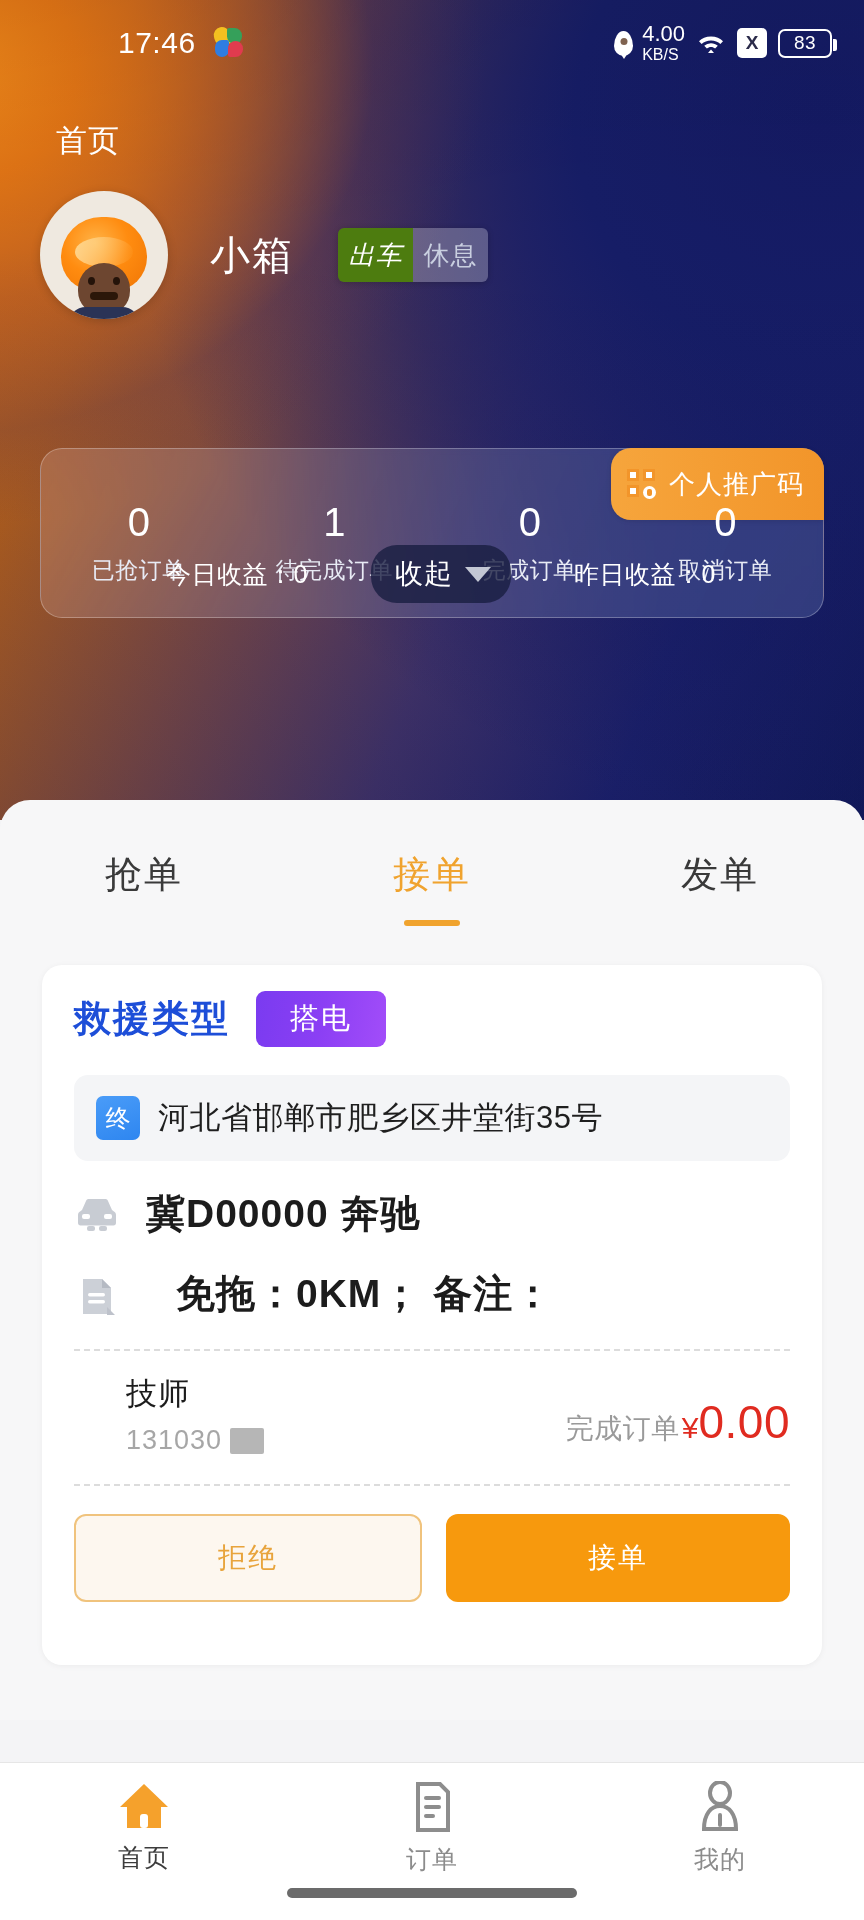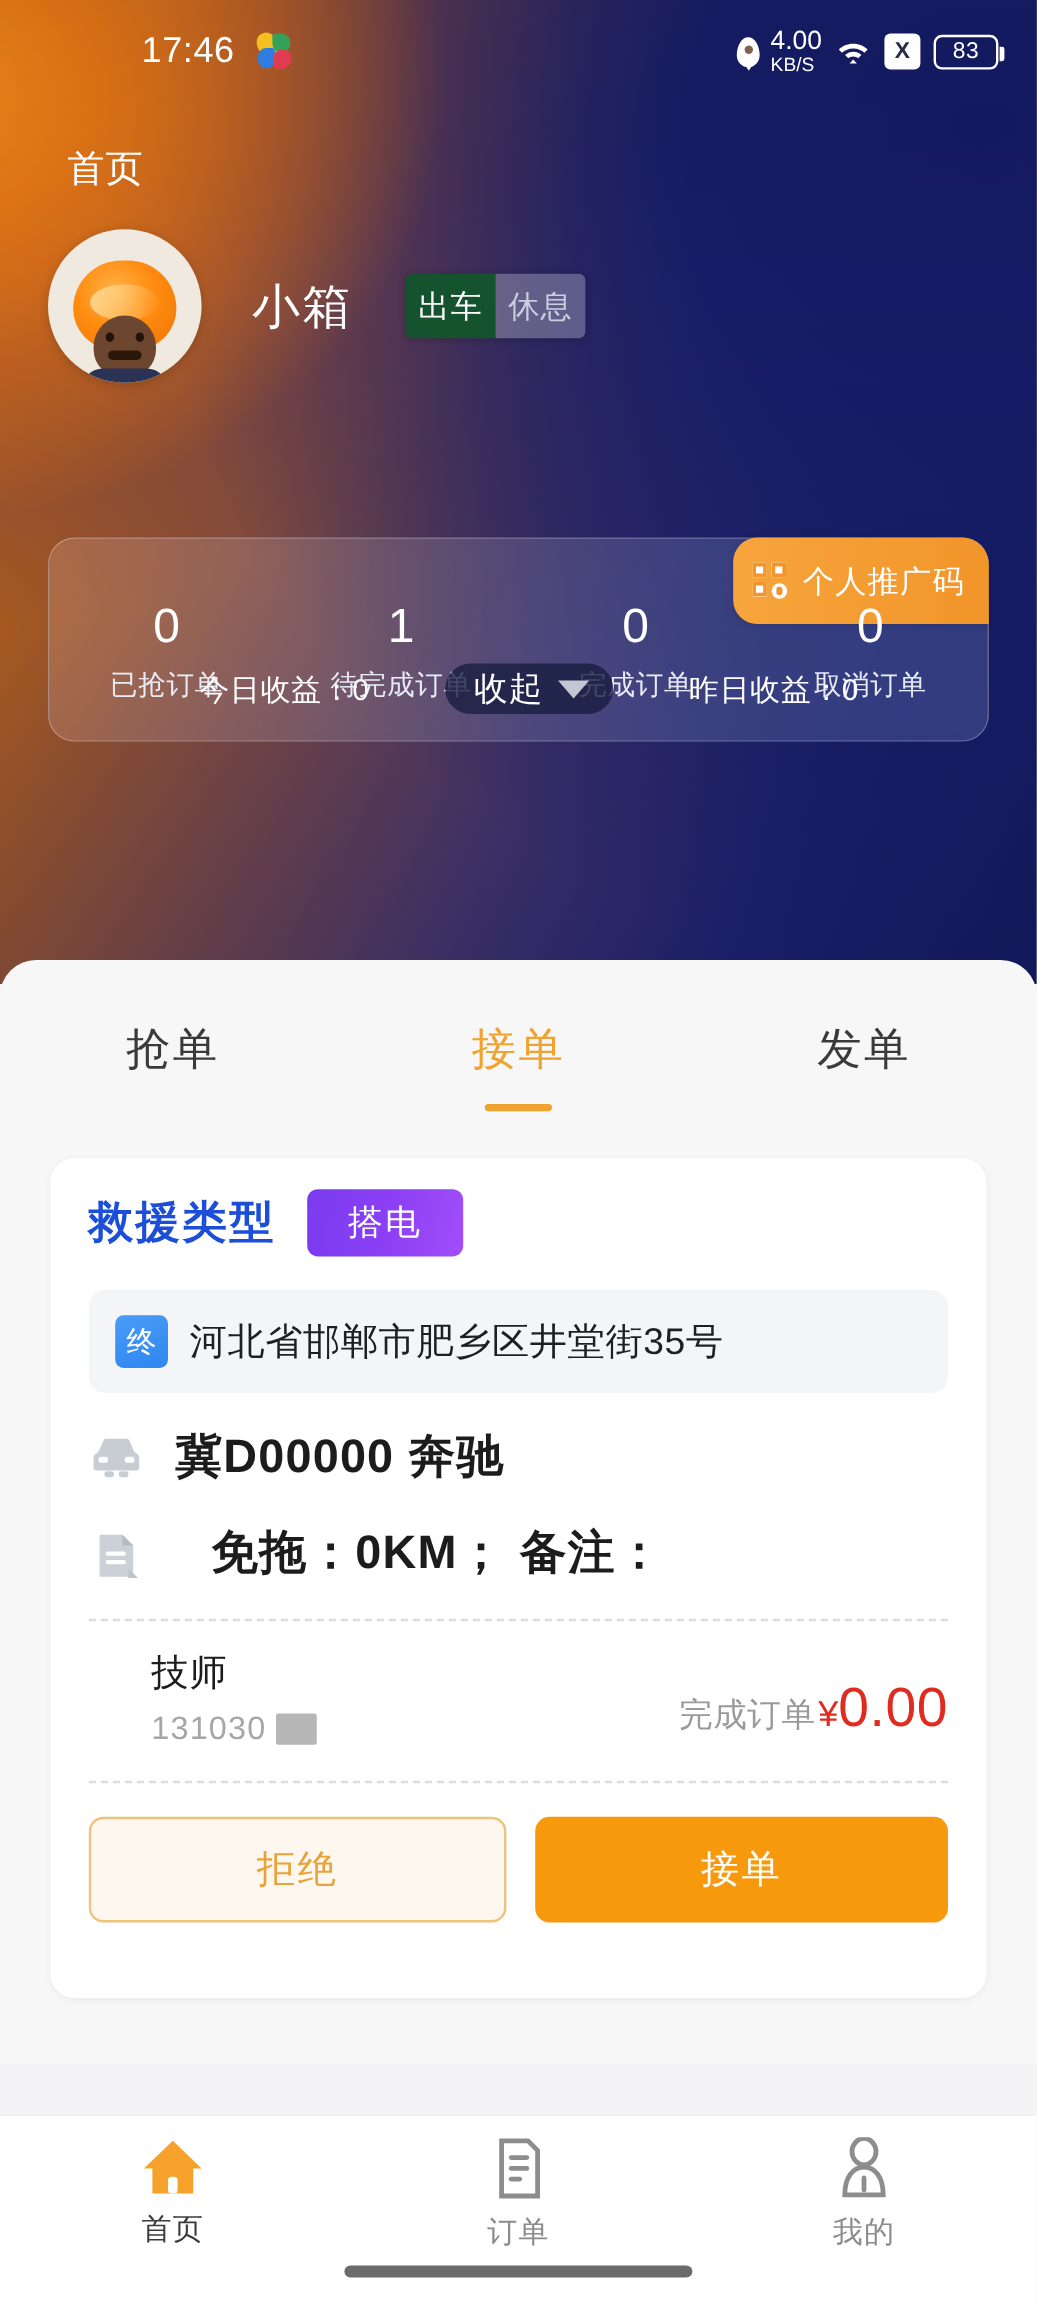--- a/index.html
+++ b/index.html
@@ -83,21 +83,21 @@
   .av-stache { position:absolute; left:50%; top:29px; transform:translateX(-50%); width:28px; height:8px;
      background:#2b1709; border-radius:4px; }
   .av-body { position:absolute; left:50%; top:116px; transform:translateX(-50%); width:72px; height:30px;
      background:#2a3356; border-radius:18px 18px 0 0; }
 
   .uname { margin-left:42px; color:#fff; font-size:40px; font-weight:500; letter-spacing:2px; }
 
   .toggle { margin-left:44px; display:flex; border-radius:6px; overflow:hidden; box-shadow:0 1px 6px rgba(0,0,0,0.2); }
   .toggle .seg { width:75px; height:54px; display:flex; align-items:center; justify-content:center;
      font-size:26px; letter-spacing:1px; }
-  .toggle .seg.on { background:#14532d; color:#fff; }
+  .toggle .seg.on { background:#4d7c0f; color:#fff;font-style:italic; }
   .toggle .seg.off { background:rgba(255,255,255,0.26); color:#c9cfe0; }
 
   
   .stats {
     position:absolute; left:40px; top:448px; width:784px; height:170px; z-index:5;
     border-radius:22px;
     background:linear-gradient(115deg, rgba(215,160,140,0.30) 0%, rgba(160,150,175,0.28) 38%, rgba(120,135,190,0.30) 70%, rgba(110,128,188,0.32) 100%);
     border:1.5px solid rgba(255,255,255,0.28);
     backdrop-filter:blur(3px);
   }
@@ -120,21 +120,21 @@
   .stat { flex:1; text-align:center; color:#fff; }
   .stat .num { font-size:40px; font-weight:500; line-height:1.05; }
   .stat .lbl { font-size:23px; margin-top:12px; color:#e8ebf5; letter-spacing:0.5px; }
 
   .earn-row { position:absolute; left:0; bottom:14px; width:100%; height:58px; display:flex; align-items:center; }
   .earn { flex:1; text-align:center; color:#fff; font-size:25px; letter-spacing:0.5px; }
   .earn.left { text-align:center; padding-left:62px; }
   .earn.right { text-align:center; padding-right:44px; }
   .collapse {
     flex:none; background:rgba(25,30,65,0.80); color:#fff; border-radius:26px;
-    height:42px; padding:0 20px 0 24px; display:flex; align-items:center; gap:12px;
+    height:58px; padding:0 20px 0 24px; display:flex; align-items:center; gap:12px;
     font-size:28px; letter-spacing:1px;
   }
   .caret { width:0;height:0;border-left:13px solid transparent;border-right:13px solid transparent;border-top:15px solid #c3c7d4; }
 
   
   .sheet {
     position:absolute; left:0; top:800px; width:864px; height:920px; z-index:7;
     background:#f7f7f8; border-radius:30px 30px 0 0;
     overflow:hidden;
   }
@@ -176,21 +176,21 @@
   .tech-left .t1 { font-size:31px; color:#1c1c1c; letter-spacing:1px; }
   .tech-left .t2 { font-size:27px; color:#a6a6a6; margin-top:10px; letter-spacing:1px; position:relative; display:inline-block; }
   .redact { position:absolute; left:104px; top:3px; width:34px; height:26px; background:#b6b6b6; border-radius:2px; }
   .price-wrap { display:flex; align-items:baseline; padding-top:22px; }
   .price-lbl { font-size:28px; color:#9a9a9a; letter-spacing:0.5px; }
   .yen { font-size:30px; color:#e02b20; margin-left:2px; }
   .price { font-size:46px; color:#e02b20; font-weight:500; letter-spacing:0.5px; }
 
   .btn-row { display:flex; gap:24px; margin-top:28px; }
   .btn { flex:1; height:88px; border-radius:12px; display:flex; align-items:center; justify-content:center;
-     font-size:32px; letter-spacing:2px; }
+     font-size:28px; letter-spacing:2px; }
   .btn.reject { background:#fdf7ef; border:2px solid #f0c37d; color:#e8a43c; }
   .btn.accept { background:#f7990d; color:#fff; }
 
   
   .navbar {
     position:absolute; left:0; bottom:0; width:864px; height:158px; z-index:10;
     background:#fff; border-top:1.5px solid #e6e6e6; display:flex; align-items:flex-start; padding-top:18px;
   }
   .nav-item { flex:1; display:flex; flex-direction:column; align-items:center; gap:10px; }
   .nav-label { font-size:25px; color:#8c8c8c; letter-spacing:1px; }

